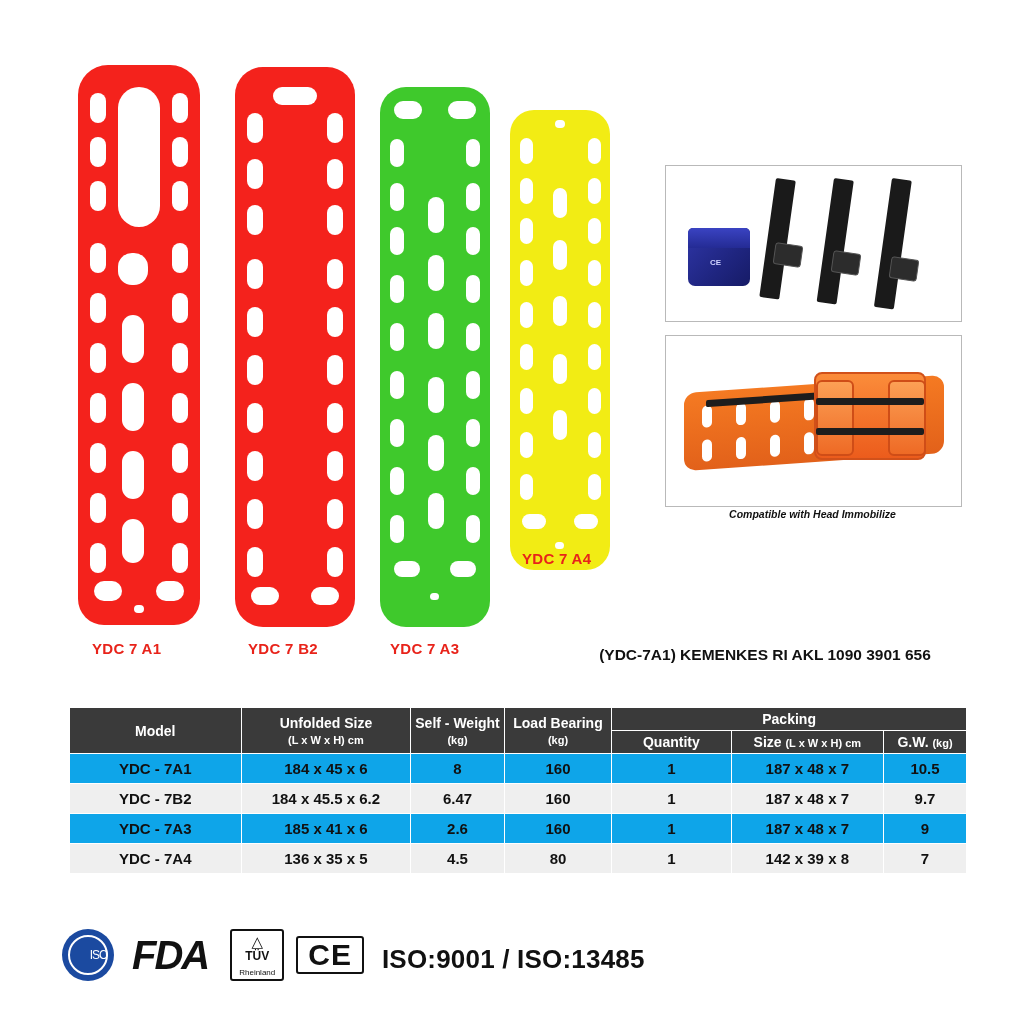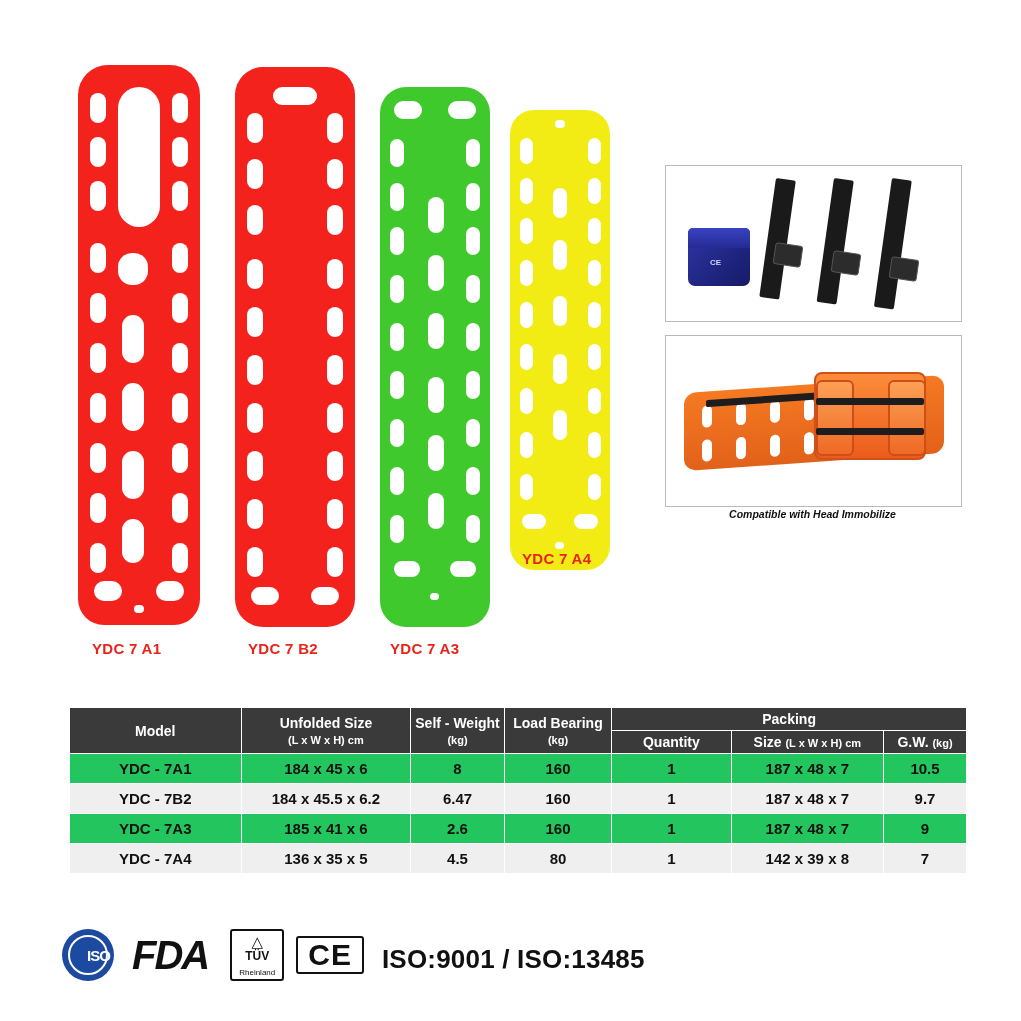--- a/index.html
+++ b/index.html
@@ -186,21 +186,21 @@
     font-weight: bold;
     padding: 3px 4px;
     line-height: 1.15;
   }
   .spec-table thead th .sub {
     font-size: 11px;
     font-weight: bold;
     display: inline;
   }
   .spec-table tbody td {
-    background: #22c55e;
+    background: #0ea5e9;
     color: #111;
     font-weight: bold;
     padding: 6px 4px;
     border: 1px solid #ffffff;
     font-size: 15px;
   }
   .spec-table tbody tr:nth-child(even) td { background: #efefef; }
   .col-model { width: 180px; }
   .col-unfolded { width: 175px; }
   .col-weight { width: 90px; }
@@ -230,22 +230,22 @@
     position: absolute;
     left: 6px; top: 6px; right: 6px; bottom: 6px;
     border-radius: 50%;
     border: 2px solid #ffffff;
   }
   .logo-circle .inner-mark {
     position: absolute;
     left: 50%; top: 50%;
     transform: translate(-50%,-50%);
     color: #ffffff;
-    font-size: 15px;
-    font-weight: bold;
+    font-size: 12px;
+    font-weight: normal;
     letter-spacing: -1px;
     padding-left: 21px;
   }
   .fda {
     font-size: 40px;
     font-weight: bold;
     font-style: italic;
     letter-spacing: -2px;
     color: #111;
     margin-right: 22px;
@@ -455,20 +455,21 @@
     <div class="imm-strap" style="left:40px;top:60px;width:120px;transform:skewY(-4deg);"></div>
     <div class="imm-head"></div>
     <div class="imm-head-side" style="left:150px;top:44px;width:34px;height:72px;"></div>
     <div class="imm-head-side" style="left:222px;top:44px;width:34px;height:72px;"></div>
     <div class="imm-strap" style="left:150px;top:62px;width:108px;"></div>
     <div class="imm-strap" style="left:150px;top:92px;width:108px;"></div>
   </div>
   <div class="photo-caption">Compatible with Head Immobilize</div>
 
   <div class="cert-lines">
+    <div>(YDC-7A1) KEMENKES RI AKL 1090 3901 656</div>
   </div>
 
   <table class="spec-table">
     <thead>
       <tr>
         <th class="col-model" rowspan="2">Model</th>
         <th class="col-unfolded" rowspan="2">
           <span>Unfolded Size</span><br>
           <span class="sub">(L x W x H) cm</span>
         </th>

